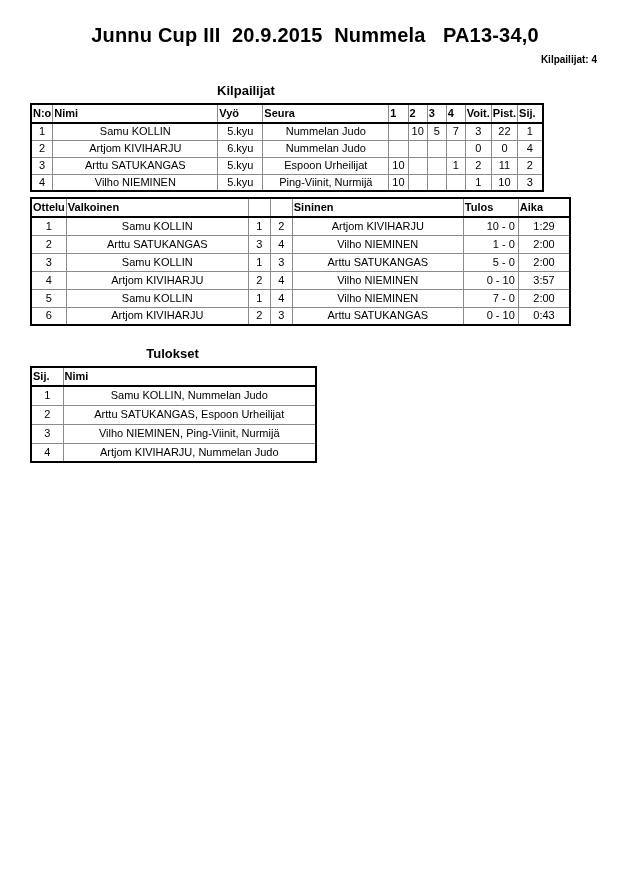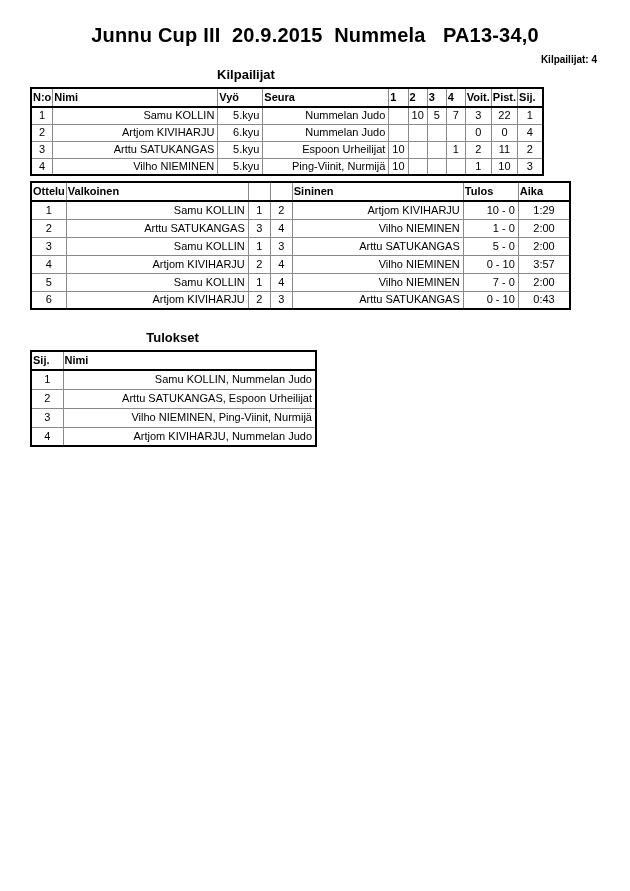--- a/index.html
+++ b/index.html
@@ -16,21 +16,21 @@
     white-space: pre; letter-spacing: 0.2px;
   }
   .count {
     position: absolute; top: 54px; right: 33px;
     font-size: 10px; font-weight: bold;
   }
   .section-heading {
     font-size: 13px; font-weight: bold; text-align: center;
     margin-left: 30px;
   }
-  .head-kilpailijat { margin-top: 20px; width: 432px; }
+  .head-kilpailijat { margin-top: 36px; width: 432px; }
   .head-ottelut    { margin-top: 26px; width: 472px; }
   .head-tulokset   { margin-top: 20px; width: 285px; }
 
   table.tbl {
     border-collapse: collapse; table-layout: fixed;
     margin-left: 30px; margin-top: 5px;
     border: 2px solid #000;
   }
   .tbl th, .tbl td {
     border: 1px solid #8a8a8a;
@@ -40,21 +40,21 @@
   }
   .tbl th {
     border-bottom: 2px solid #000;
     font-weight: bold; text-align: left;
     height: 19px; padding: 2px 1px; overflow: visible;
   }
   .tbl td { height: 17px; }
   .tbl-ottelut td  { height: 18px; }
   .tbl-tulokset td { height: 19px; }
 
-  .l { text-align: right; }
+  .l { text-align: center; }
   .c { text-align: center; }
   .r { text-align: right; padding-right: 5px; }
   th.th-left { text-align: center; padding-left: 1px; }
 </style>
 </head>
 <body>
 
 <div class="page">
 
   <h1 class="title">Junnu Cup III  20.9.2015  Nummela   PA13-34,0</h1>

